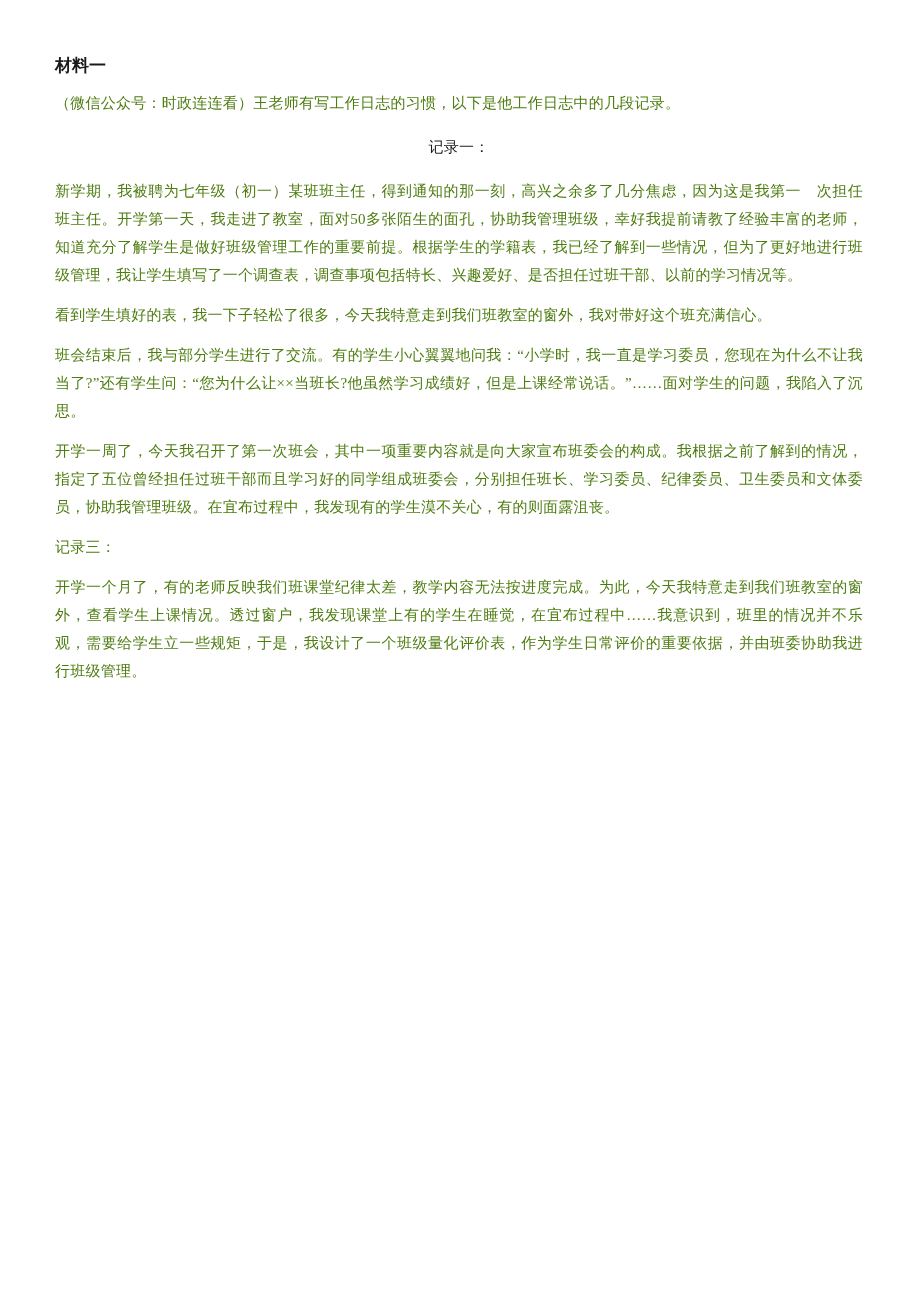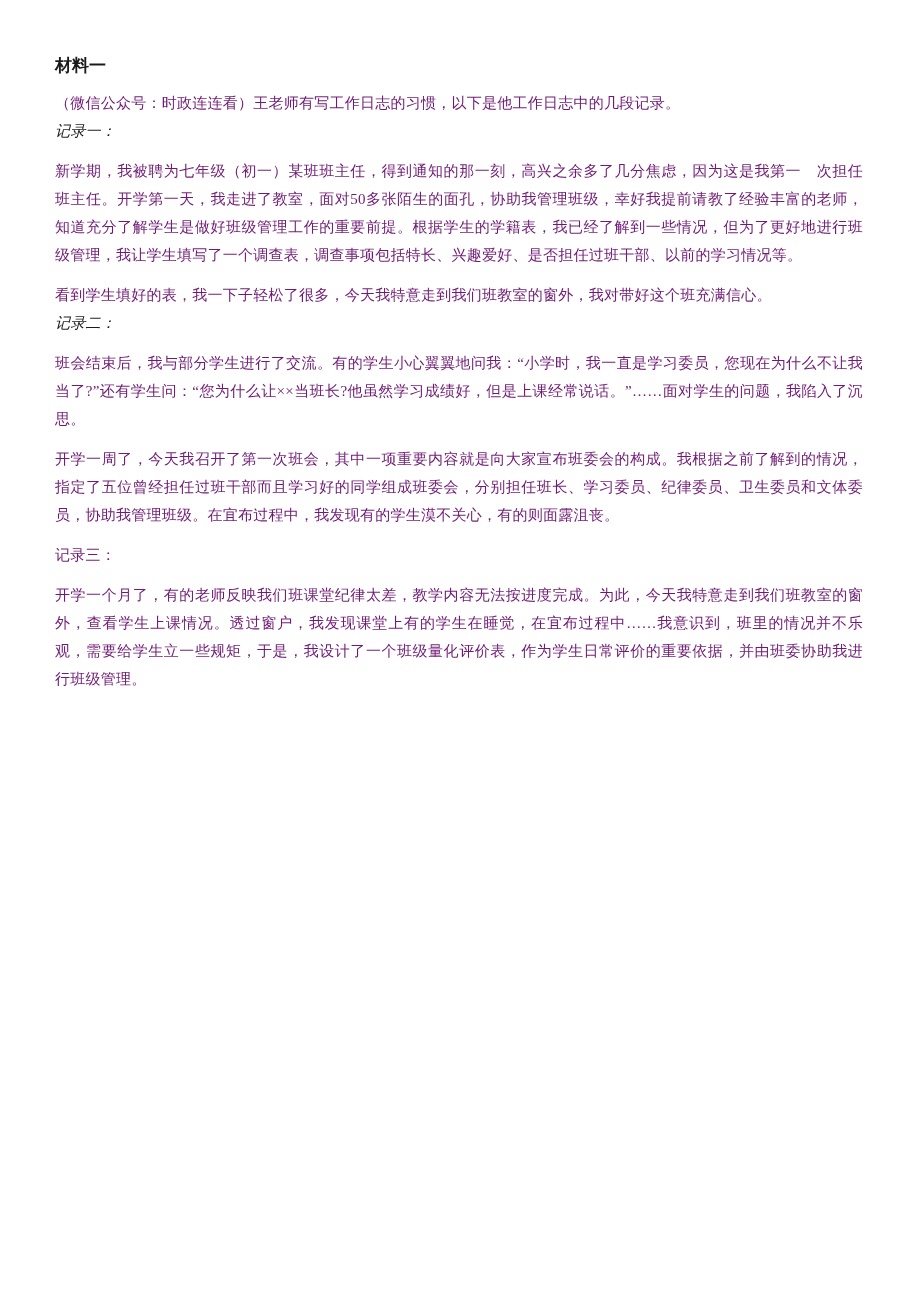--- a/index.html
+++ b/index.html
@@ -30,49 +30,47 @@
     font-weight: bold;
     margin: 0 0 12px 0;
     color: #1a1a1a;
   }
   .para {
     font-size: 15px;
     line-height: 28px;
     letter-spacing: 0.25px;
     margin: 12px 0 0 0;
     text-align: justify;
-    color: #701a75;
+    color: #4d7c0f;
   }
   .line {
     font-size: 15px;
     line-height: 28px;
     letter-spacing: 0.25px;
-    margin: 0;
-    text-align: left;
+    margin: 16px;
+    text-align: center;
     color: #1a1a1a;
-    font-style: italic;
   }
 </style>
 </head>
 <body>
 
 <div class="page">
   <div class="doc">
 
     <h1 class="doc-heading">材料一</h1>
 
     <p class="para">（微信公众号：时政连连看）王老师有写工作日志的习惯，以下是他工作日志中的几段记录。</p>
 
     <p class="line">记录一：</p>
 
     <p class="para">新学期，我被聘为七年级（初一）某班班主任，得到通知的那一刻，高兴之余多了几分焦虑，因为这是我第一　次担任班主任。开学第一天，我走进了教室，面对50多张陌生的面孔，协助我管理班级，幸好我提前请教了经验丰富的老师，知道充分了解学生是做好班级管理工作的重要前提。根据学生的学籍表，我已经了解到一些情况，但为了更好地进行班级管理，我让学生填写了一个调查表，调查事项包括特长、兴趣爱好、是否担任过班干部、以前的学习情况等。</p>
 
     <p class="para">看到学生填好的表，我一下子轻松了很多，今天我特意走到我们班教室的窗外，我对带好这个班充满信心。</p>
 
-    <p class="line">记录二：</p>
 
     <p class="para">班会结束后，我与部分学生进行了交流。有的学生小心翼翼地问我：“小学时，我一直是学习委员，您现在为什么不让我当了?”还有学生问：“您为什么让××当班长?他虽然学习成绩好，但是上课经常说话。”……面对学生的问题，我陷入了沉思。</p>
 
     <p class="para">开学一周了，今天我召开了第一次班会，其中一项重要内容就是向大家宣布班委会的构成。我根据之前了解到的情况，指定了五位曾经担任过班干部而且学习好的同学组成班委会，分别担任班长、学习委员、纪律委员、卫生委员和文体委员，协助我管理班级。在宜布过程中，我发现有的学生漠不关心，有的则面露沮丧。</p>
 
     <p class="para">记录三：</p>
 
     <p class="para">开学一个月了，有的老师反映我们班课堂纪律太差，教学内容无法按进度完成。为此，今天我特意走到我们班教室的窗外，查看学生上课情况。透过窗户，我发现课堂上有的学生在睡觉，在宜布过程中……我意识到，班里的情况并不乐观，需要给学生立一些规矩，于是，我设计了一个班级量化评价表，作为学生日常评价的重要依据，并由班委协助我进行班级管理。</p>
 
   </div>

